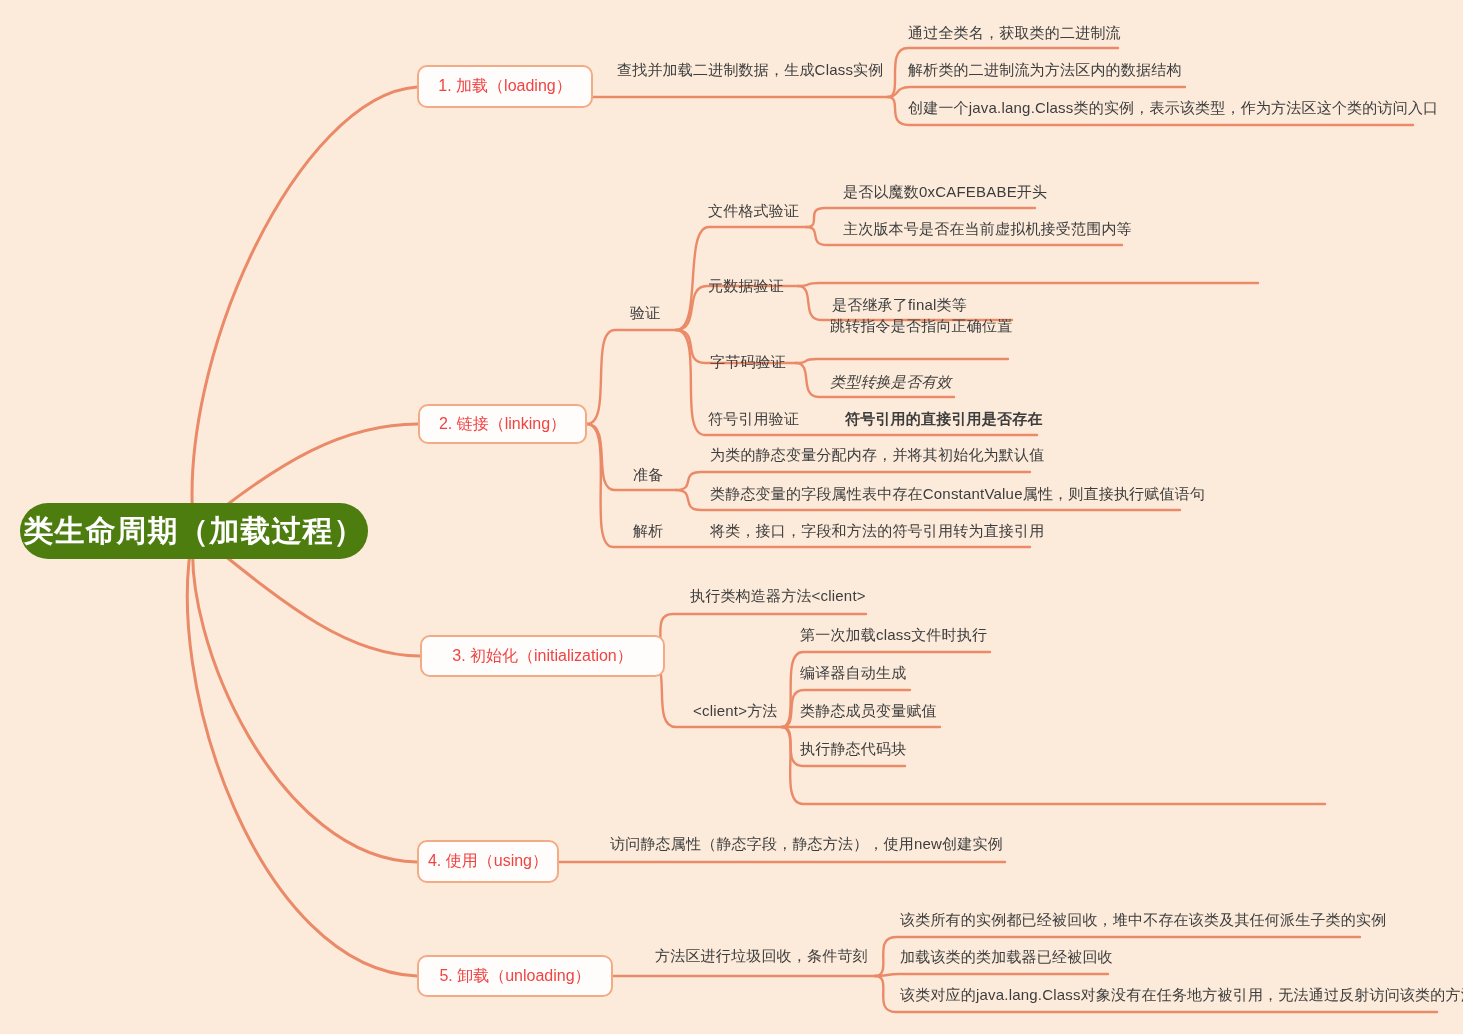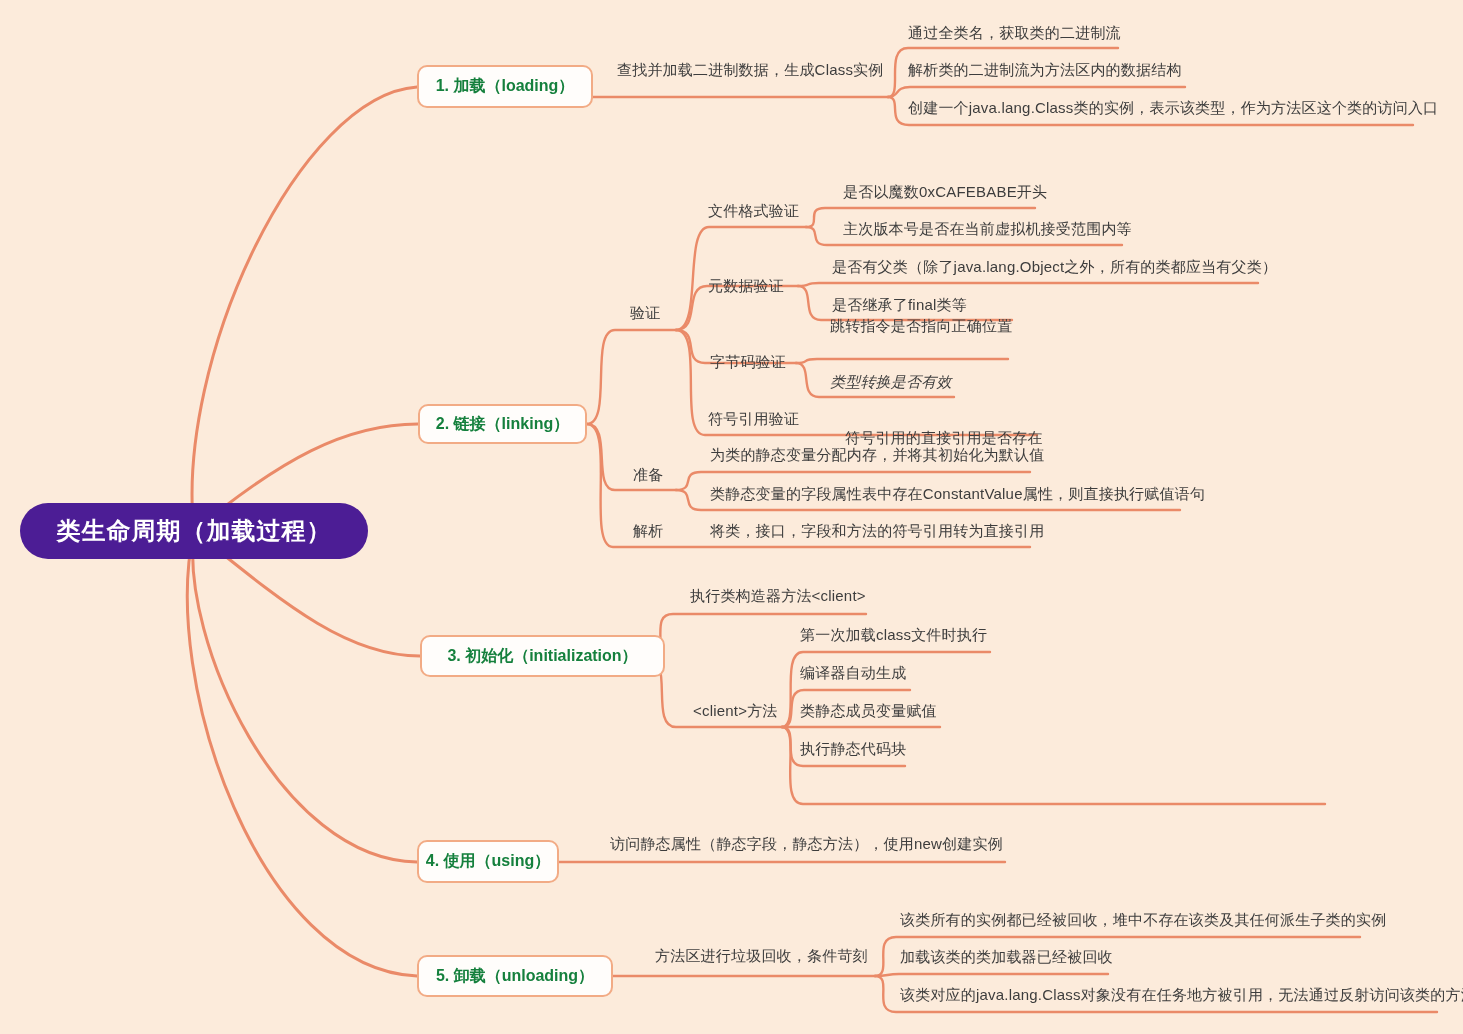--- a/index.html
+++ b/index.html
@@ -10,29 +10,29 @@
     overflow:hidden;
     font-family:"Liberation Sans","DejaVu Sans",sans-serif;
   }
   svg.links{position:absolute;left:0;top:0;z-index:0;}
   .node{
     position:absolute;z-index:2;
     display:flex;align-items:center;justify-content:center;
     white-space:nowrap;box-sizing:border-box;
   }
   .root{
-    background:#4c1d95;color:#ffffff;
-    font-weight:bold;font-size:24px;letter-spacing:1px;
+    background:#4d7c0f;color:#ffffff;
+    font-weight:bold;font-size:30px;letter-spacing:1px;
     border-radius:28px;
   }
   .box{
     background:#fffdfb;
     border:2px solid #f2ab85;
     border-radius:10px;
-    color:#15803d;font-weight:bold;font-size:16px;
+    color:#ef4444;font-weight:normal;font-size:16px;
   }
   .lbl{
     position:absolute;z-index:2;
     white-space:nowrap;
     font-size:15px;line-height:16px;color:#3d3d3d;
     letter-spacing:0.2px;
   }
 </style>
 </head>
 <body>
@@ -105,27 +105,26 @@
   <div class="lbl" style="left:617px;top:62px;">查找并加载二进制数据，生成Class实例</div>
   <div class="lbl" style="left:908px;top:25px;">通过全类名，获取类的二进制流</div>
   <div class="lbl" style="left:908px;top:62px;">解析类的二进制流为方法区内的数据结构</div>
   <div class="lbl" style="left:908px;top:100px;">创建一个java.lang.Class类的实例，表示该类型，作为方法区这个类的访问入口</div>
 
   <div class="lbl" style="left:630px;top:305px;">验证</div>
   <div class="lbl" style="left:708px;top:203px;">文件格式验证</div>
   <div class="lbl" style="left:843px;top:184px;">是否以魔数0xCAFEBABE开头</div>
   <div class="lbl" style="left:843px;top:221px;">主次版本号是否在当前虚拟机接受范围内等</div>
   <div class="lbl" style="left:708px;top:278px;">元数据验证</div>
-  <div class="lbl" style="left:832px;top:259px;">是否有父类（除了java.lang.Object之外，所有的类都应当有父类）</div>
   <div class="lbl" style="left:832px;top:297px;">是否继承了final类等</div>
   <div class="lbl" style="left:710px;top:354px;">字节码验证</div>
   <div class="lbl" style="left:830px;top:318px;">跳转指令是否指向正确位置</div>
   <div class="lbl" style="left:830px;top:374px;font-style:italic;">类型转换是否有效</div>
   <div class="lbl" style="left:708px;top:411px;">符号引用验证</div>
-  <div class="lbl" style="left:845px;top:430px;">符号引用的直接引用是否存在</div>
+  <div class="lbl" style="left:845px;top:411px;font-weight:bold;">符号引用的直接引用是否存在</div>
 
   <div class="lbl" style="left:633px;top:467px;">准备</div>
   <div class="lbl" style="left:710px;top:447px;">为类的静态变量分配内存，并将其初始化为默认值</div>
   <div class="lbl" style="left:710px;top:486px;">类静态变量的字段属性表中存在ConstantValue属性，则直接执行赋值语句</div>
   <div class="lbl" style="left:633px;top:523px;">解析</div>
   <div class="lbl" style="left:710px;top:523px;">将类，接口，字段和方法的符号引用转为直接引用</div>
 
   <div class="lbl" style="left:690px;top:588px;">执行类构造器方法&lt;client&gt;</div>
   <div class="lbl" style="left:693px;top:703px;">&lt;client&gt;方法</div>
   <div class="lbl" style="left:800px;top:627px;">第一次加载class文件时执行</div>

